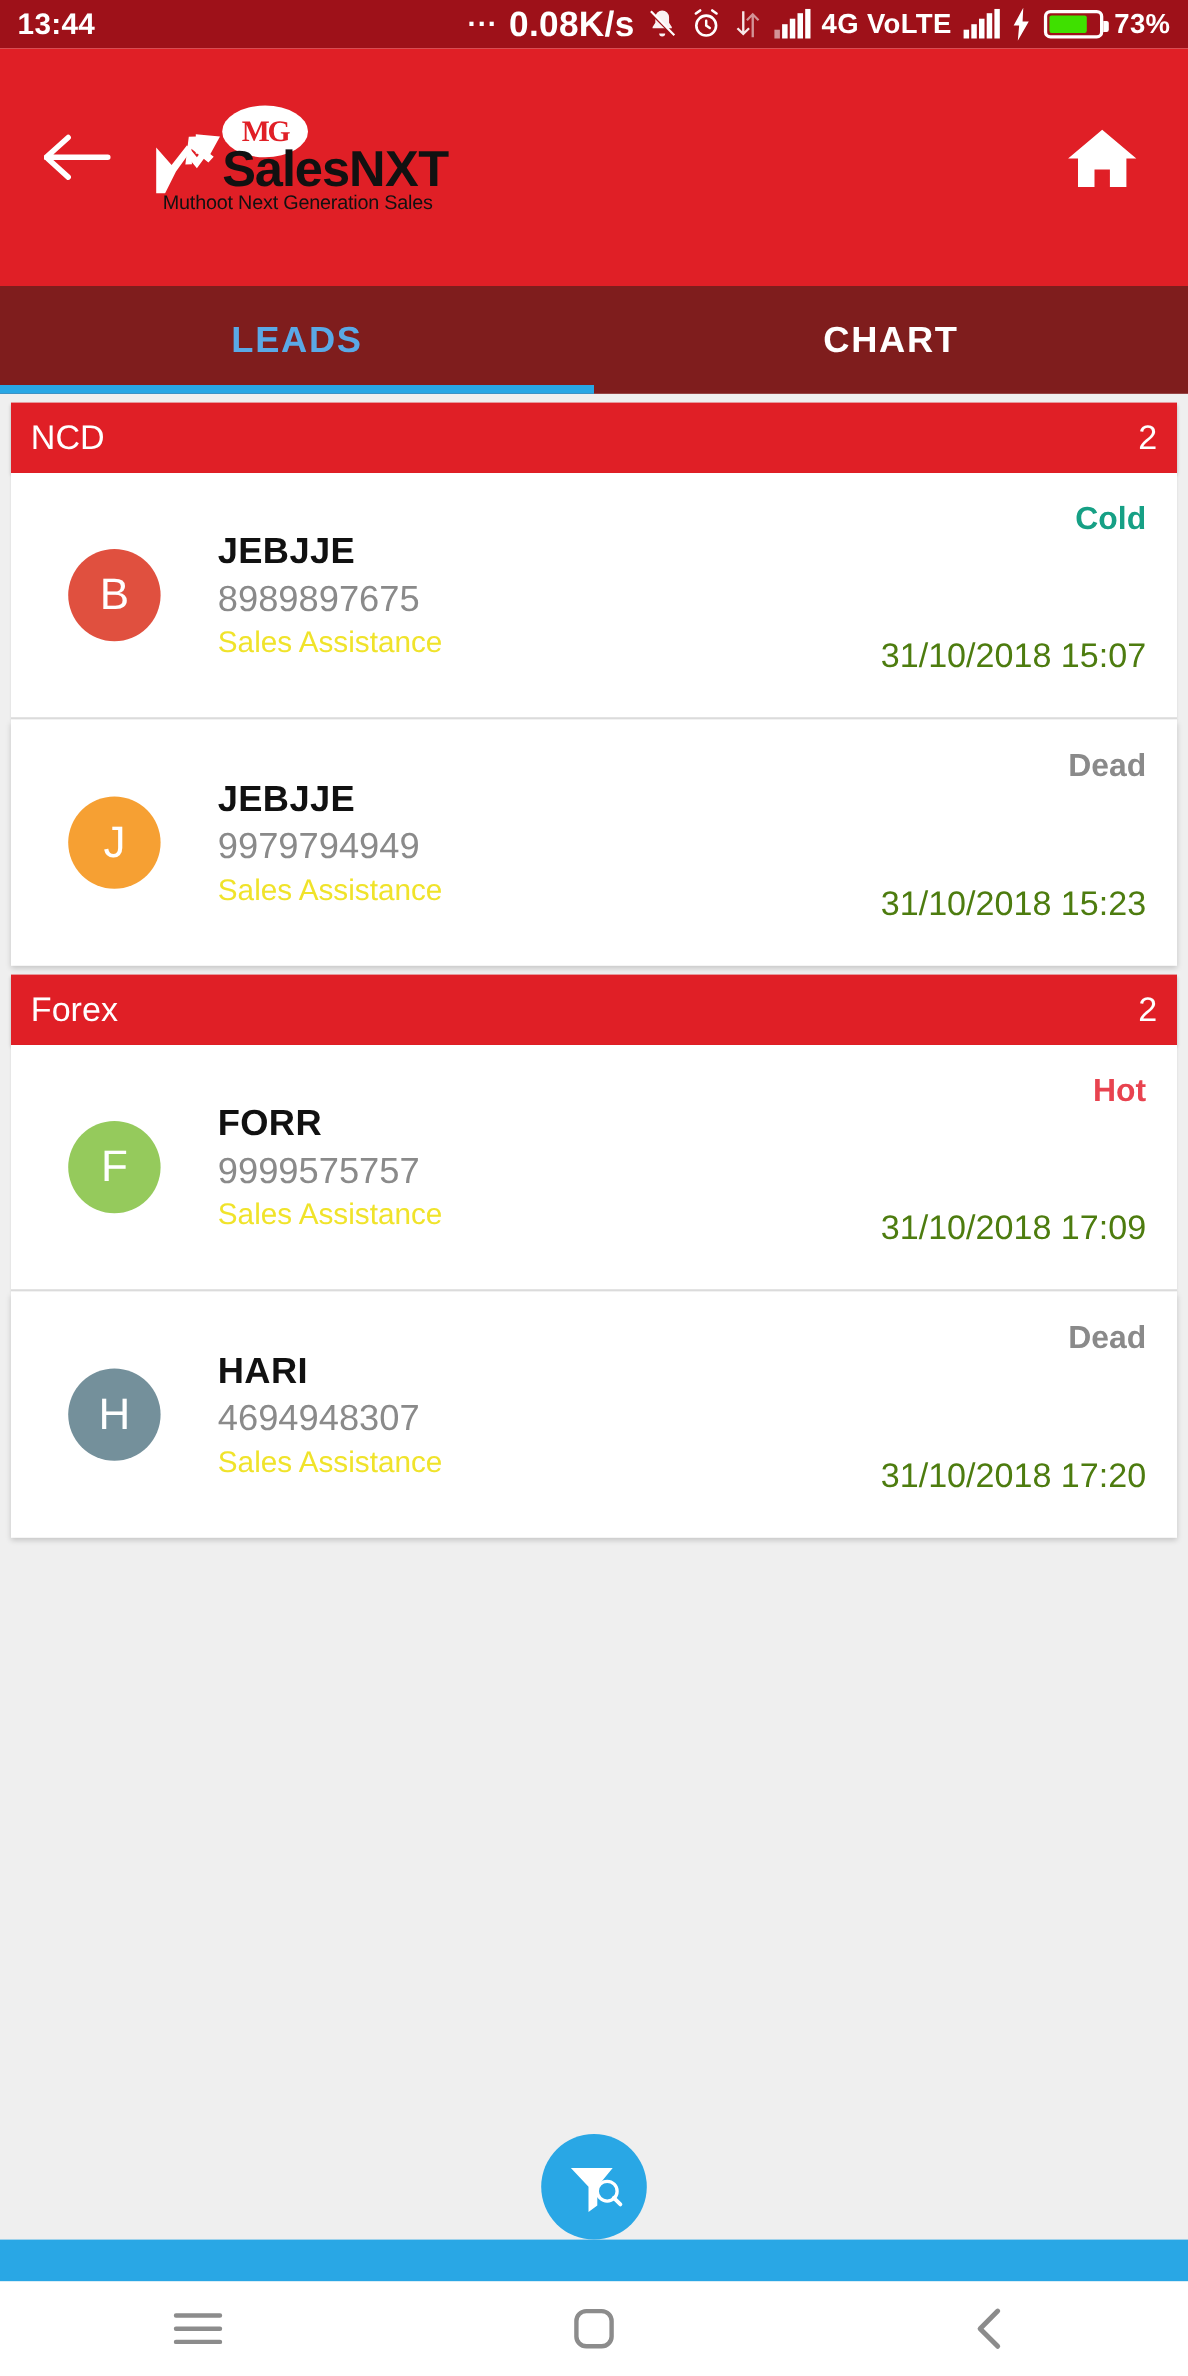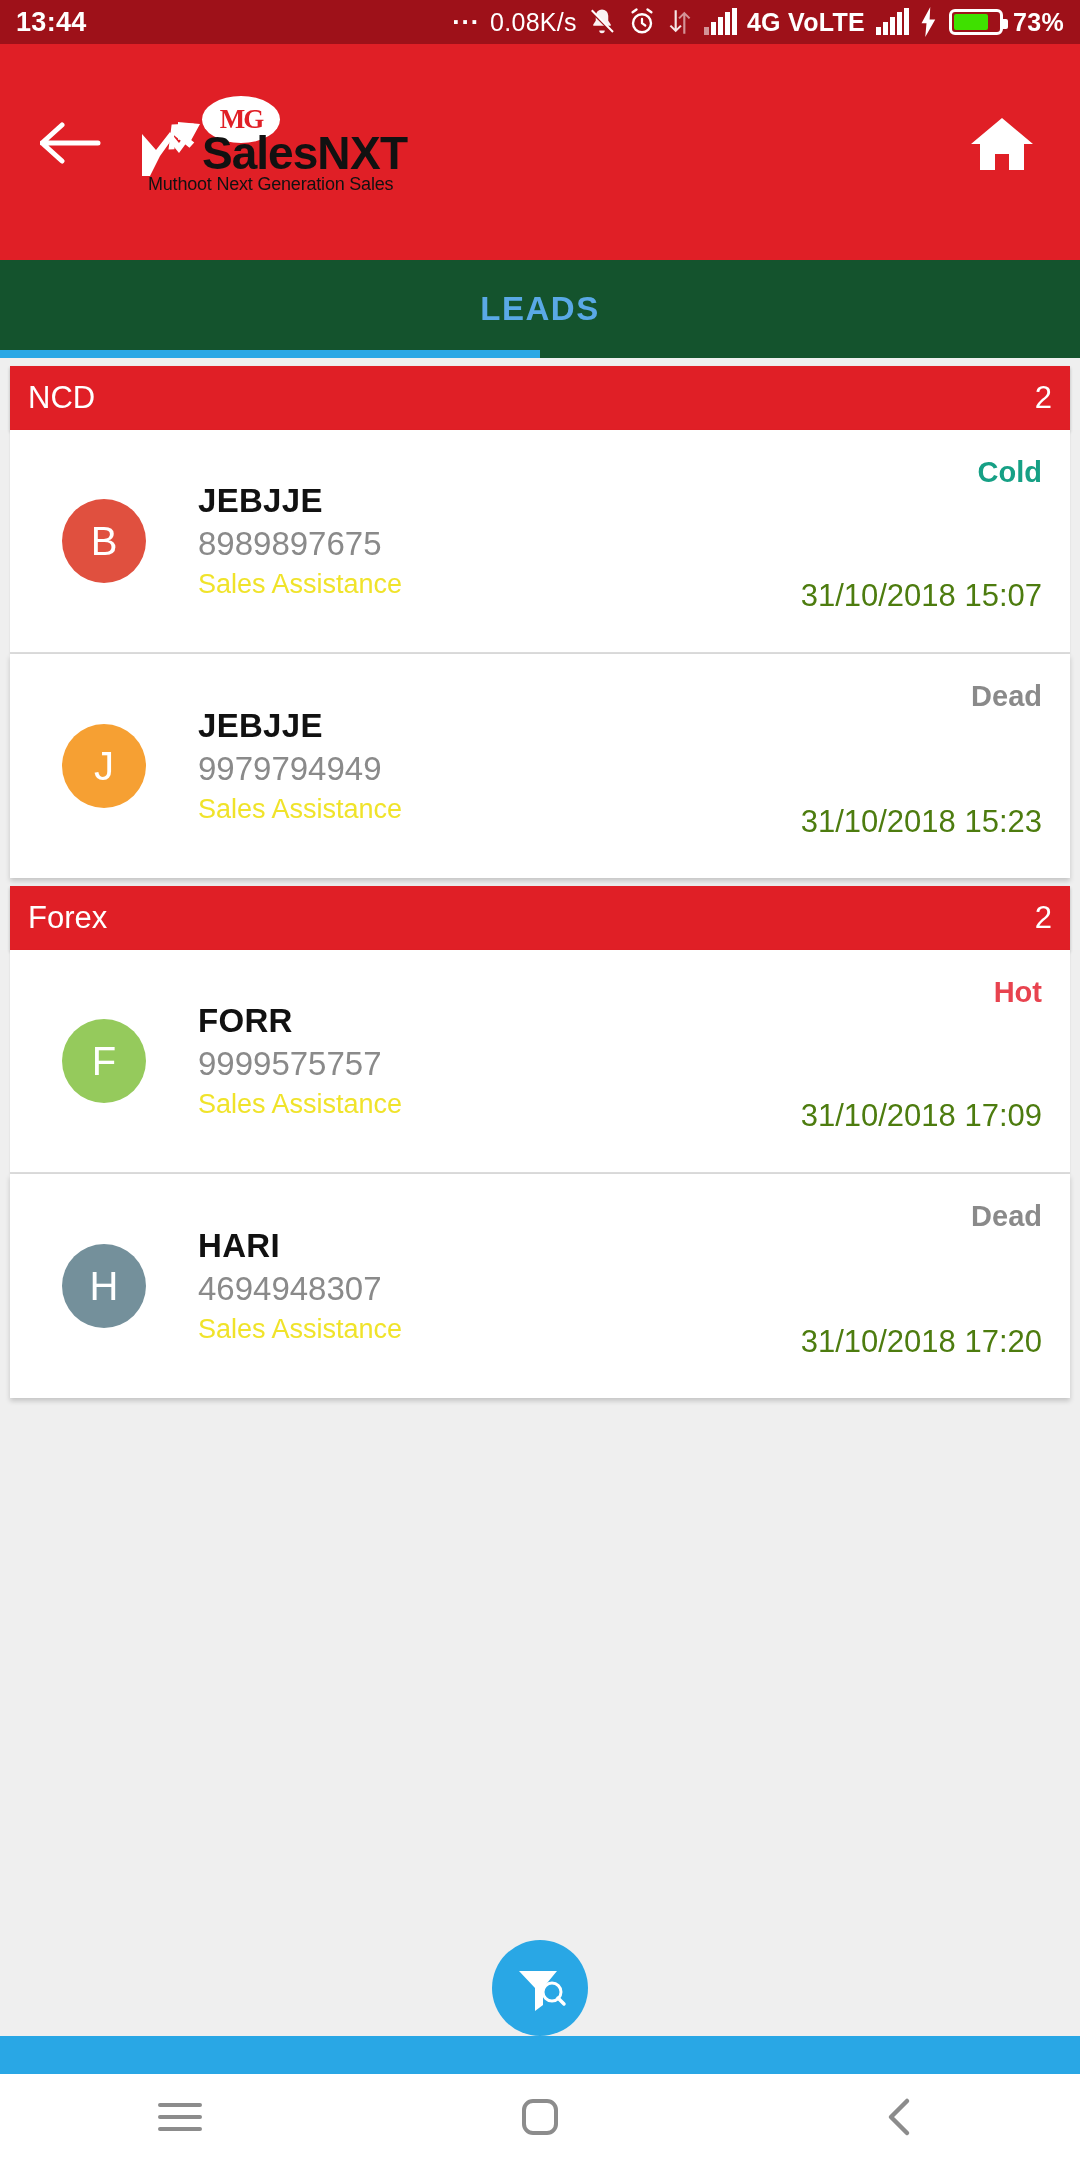--- a/index.html
+++ b/index.html
@@ -13,21 +13,21 @@
 
   
   .statusbar {
     height: 44px; background: #9e1119; color: #fff;
     display: flex; align-items: center; padding: 0 16px;
     font-size: 26px; font-weight: bold; letter-spacing: .3px;
   }
   .sb-clock { font-size: 27px; font-weight: bold; }
   .sb-right { margin-left: auto; display: flex; align-items: center; gap: 10px; }
   .sb-dots { letter-spacing: 2px; font-size: 26px; line-height: 10px; position: relative; top: -7px; }
-  .sb-speed { font-size: 25px; font-weight: normal; }
+  .sb-speed { font-size: 32px; font-weight: bold; }
   .sb-ico { display: inline-flex; align-items: center; }
   .sb-text { font-size: 25px; font-weight: bold; }
   .batt {
     width: 54px; height: 26px; border: 3px solid #fff; border-radius: 6px;
     position: relative; display: inline-block;
   }
   .batt::after{ content:""; position:absolute; right:-8px; top:7px; width:5px; height:10px; background:#fff; border-radius:0 2px 2px 0;}
   .batt i { position: absolute; left: 2px; top: 2px; bottom: 2px; width: 70%; background: #3fe000; border-radius: 2px; display: block; }
 
   
@@ -53,21 +53,21 @@
   .logo-m { position: relative; width: 66px; height: 56px; }
   .logo-m svg { display: block; }
   .logo-sales { font-size: 46px; font-weight: bold; color: #111; line-height: 46px; letter-spacing: -1px; font-family:"Liberation Sans", sans-serif;}
   .logo-nxt { font-size: 46px; font-weight: bold; color: #111; line-height: 46px; letter-spacing: -.5px;}
   .logo-tag {
     position: absolute; left: 8px; top: 76px; font-size: 18px; color: #111;
     letter-spacing: -0.2px; white-space: nowrap;
   }
 
   
-  .tabs { background: #14532d; height: 98px; display: flex; position: relative; align-items: center; }
+  .tabs { background: #7f1d1d; height: 98px; display: flex; position: relative; align-items: center; }
   .tab {
     flex: 1; display: flex; align-items: center; justify-content: center;
     font-size: 33px; font-weight: bold; letter-spacing: 1.5px; color: #fff;
   }
   .tab.active { color: #5aa9e6; }
   .tab-indicator {
     position: absolute; bottom: 0; left: 0; width: 50%; height: 8px; background: #29a7e5;
   }
 
   
@@ -219,20 +219,23 @@
       <svg width="66" height="60" viewBox="0 0 66 60">
         <path fill="#fff" d="M33 4L2 30h9v26h15V40h14v16h15V30h9z"></path>
       </svg>
     </div>
   </div>
 
   <div class="tabs">
     <div class="tab active">
       <span>LEADS</span>
     </div>
+    <div class="tab">
+      <span>CHART</span>
+    </div>
     <div class="tab-indicator"></div>
   </div>
 
   <div class="content">
 
     <div class="group-header">
       <span>NCD</span>
       <span class="gh-count">2</span>
     </div>
 

